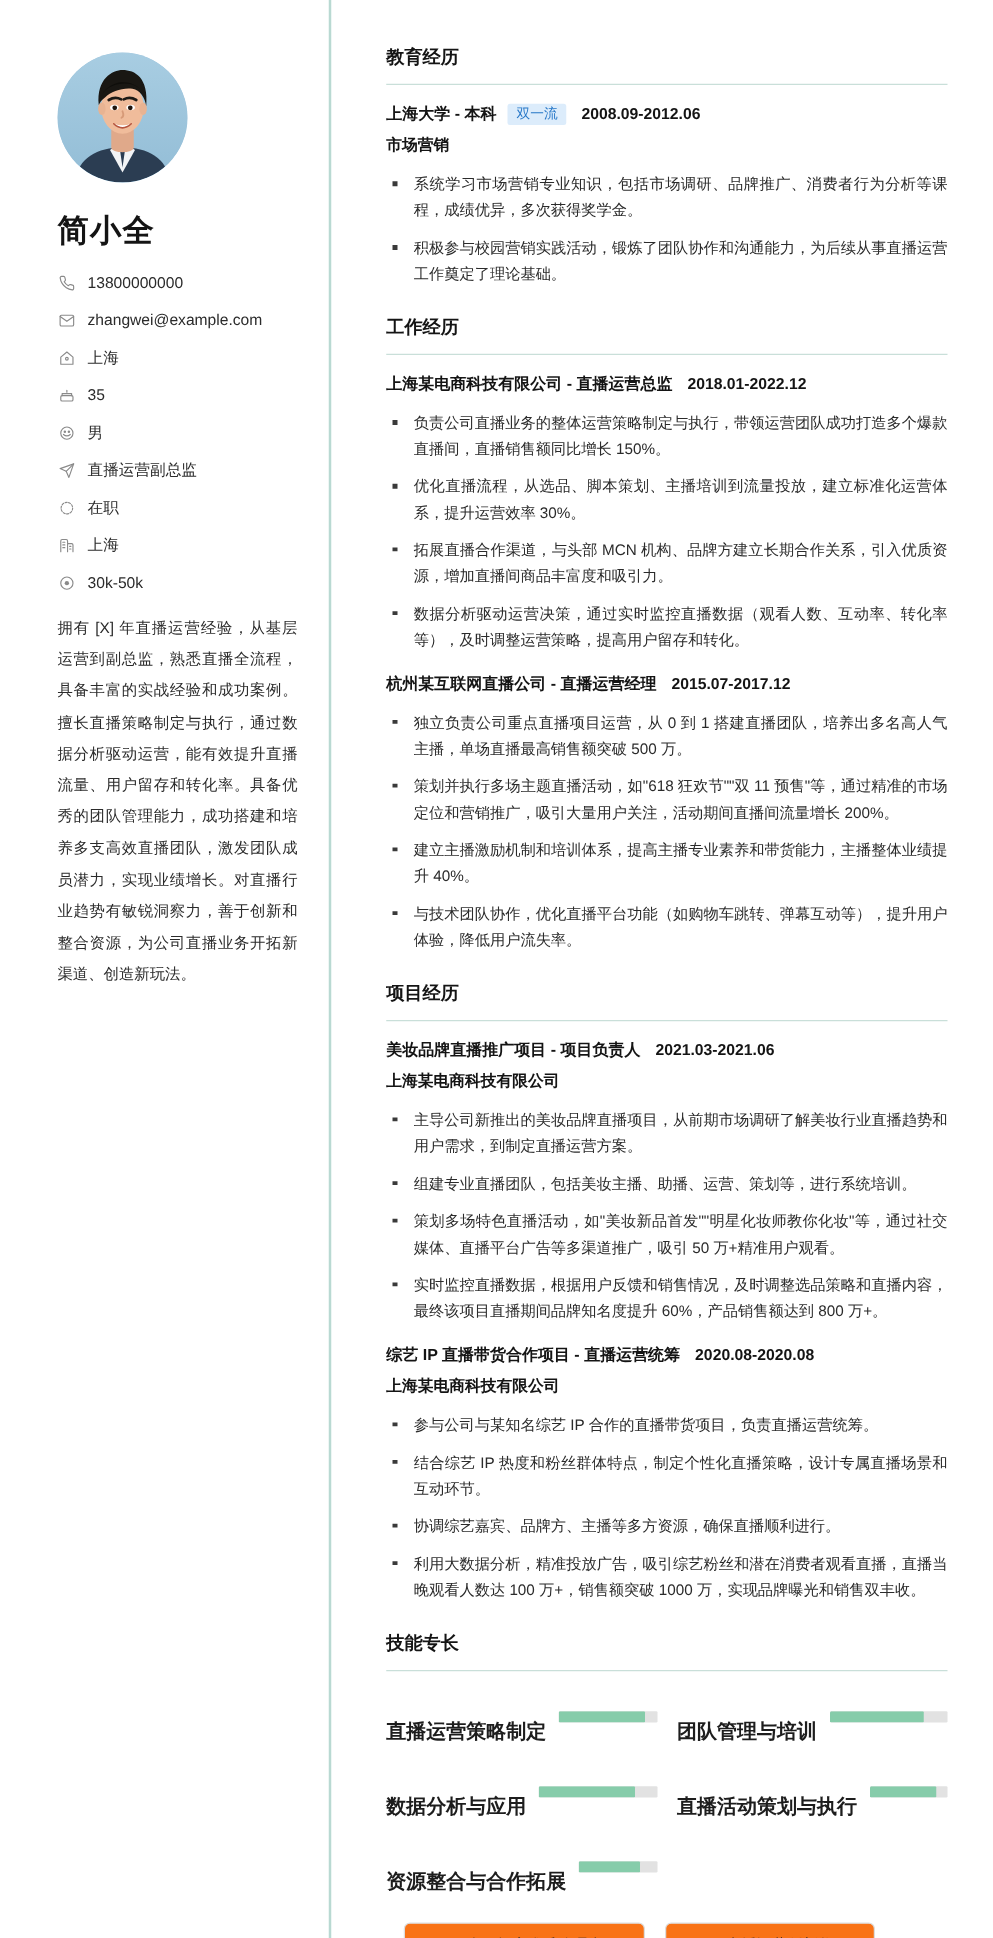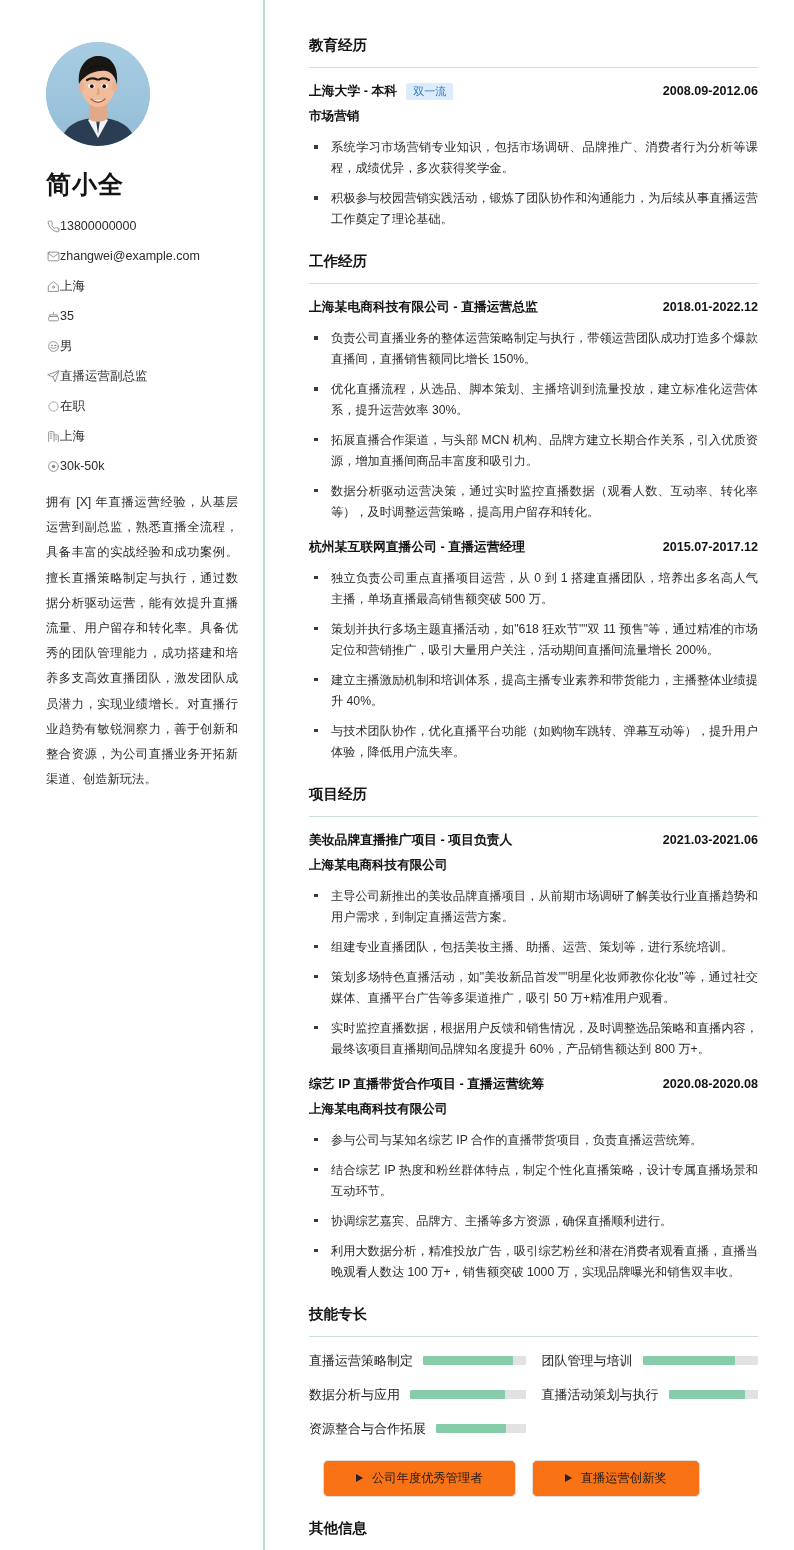--- a/index.html
+++ b/index.html
@@ -41,21 +41,21 @@
     font-weight: bold;
     letter-spacing: 1px;
     margin: 22px 0 18px 6px;
     color: #141414;
   }
 
   .contact-list { margin-left: 6px; }
   .contact-item {
     display: flex;
     align-items: center;
-    gap: 0;
+    gap: 10px;
     margin-bottom: 15px;
     font-size: 12.5px;
     color: #2b2b2b;
     line-height: 1.2;
   }
   .contact-item .ci {
     width: 14px;
     height: 14px;
     flex: 0 0 14px;
     display: inline-flex;
@@ -95,21 +95,21 @@
     color: #141414;
     padding-bottom: 12px;
     border-bottom: 1.5px solid #c9dfd9;
     margin-bottom: 15px;
   }
   .section + .section { margin-top: 22px; }
 
   .entry { margin-bottom: 16px; }
   .entry-head {
     display: flex;
-    justify-content: space-between;
+    justify-content: flex-start;
     align-items: baseline;
     gap: 12px;
     margin-bottom: 8px;
   }
   .entry-title {
     font-size: 12.8px;
     font-weight: bold;
     color: #141414;
     display: flex;
     align-items: center;
@@ -165,24 +165,25 @@
     column-gap: 16px;
     row-gap: 16px;
     margin-top: 4px;
   }
   .skill {
     display: flex;
     align-items: center;
     gap: 10px;
   }
   .skill-label {
-    font-size: 13px;
-    font-weight: normal;
+    font-size: 16px;
+    font-weight: bold;
     color: #1d1d1d;
     white-space: nowrap;
+    margin-top: 23px;
   }
   .skill-track {
     position: relative;
     flex: 1 1 auto;
     height: 9px;
     background: #e2e2e2;
     border-radius: 1px;
     overflow: hidden;
     min-width: 60px;
   }

